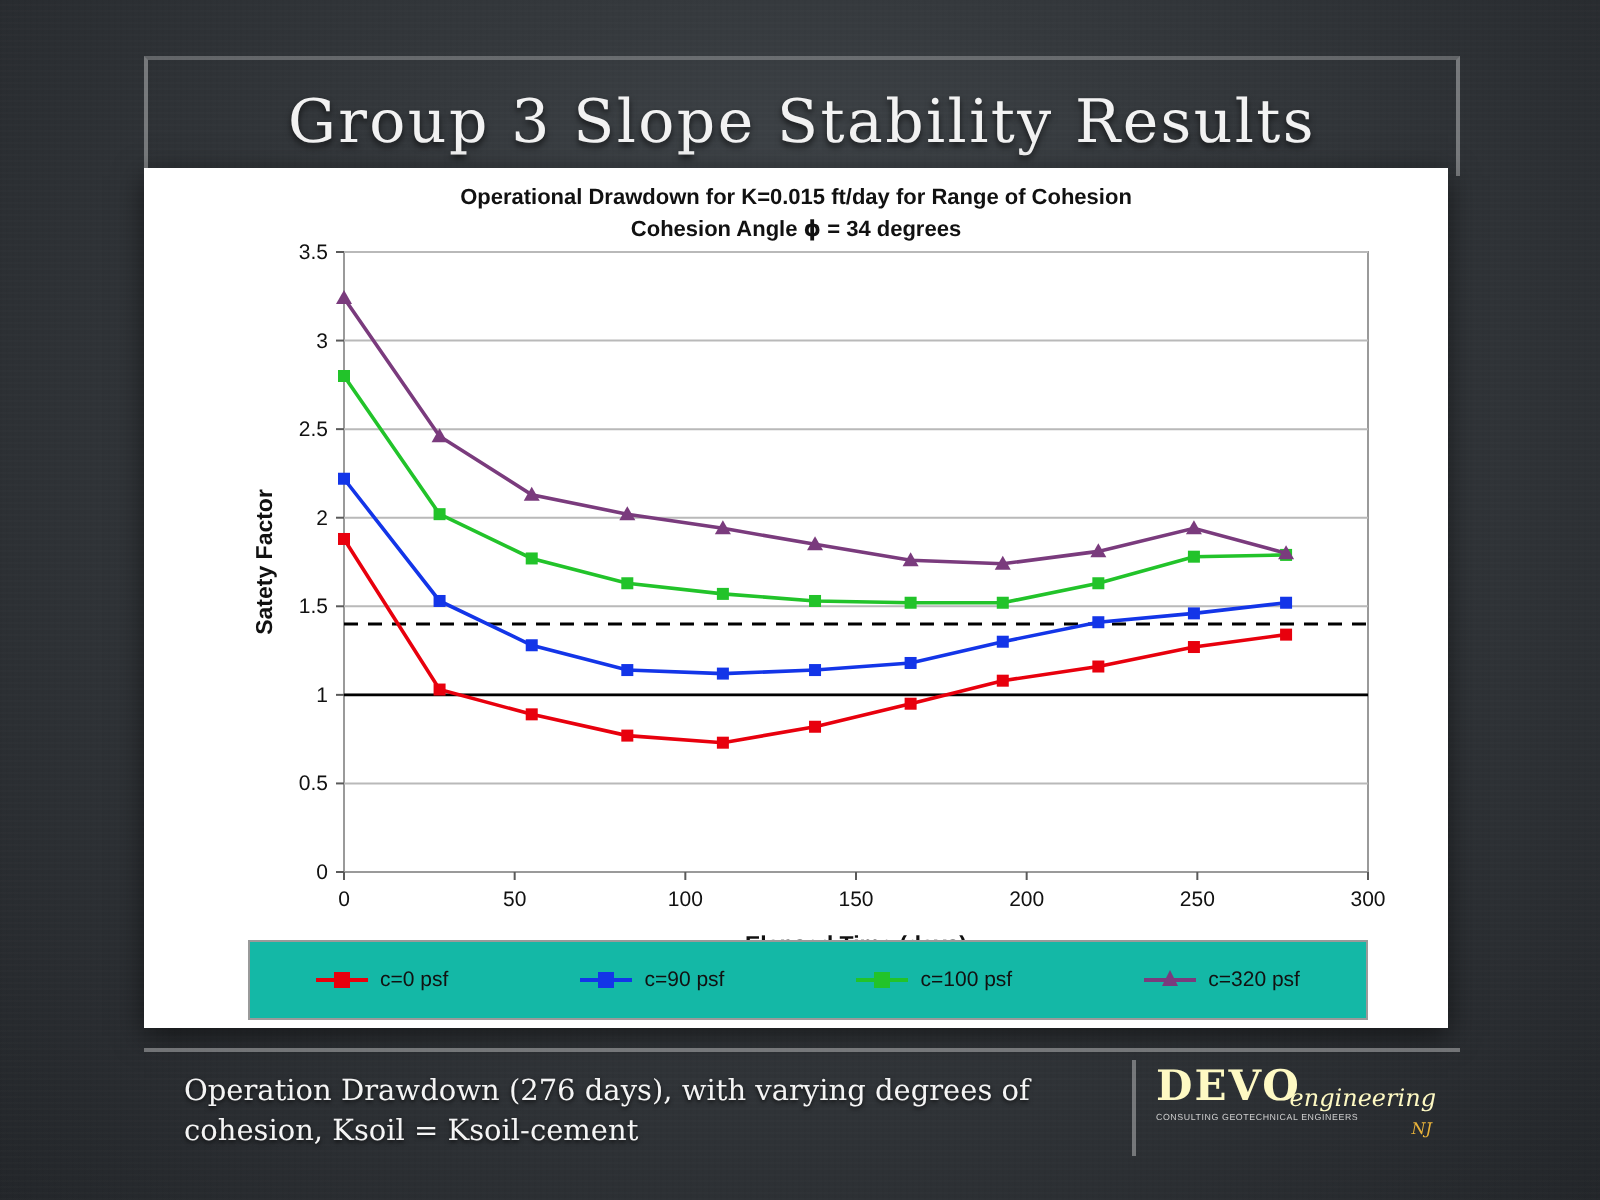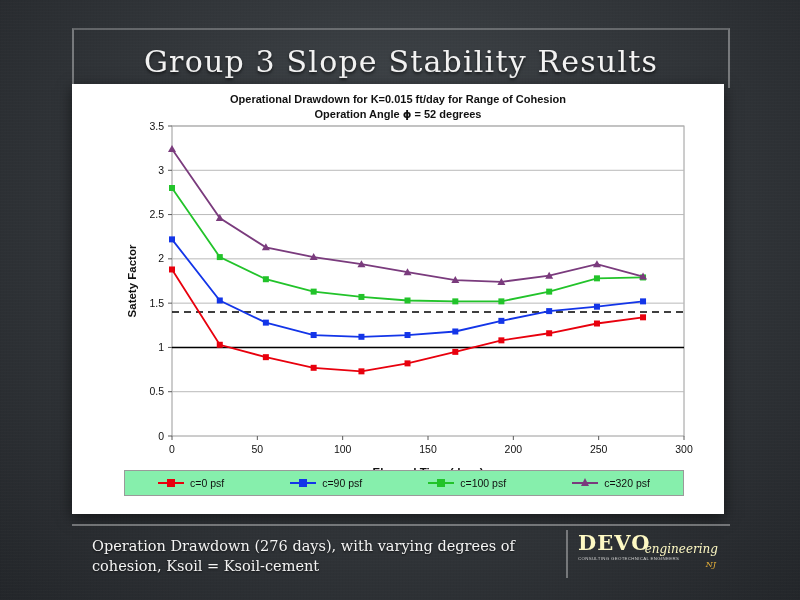--- a/index.html
+++ b/index.html
@@ -49,22 +49,22 @@
   }
   .chart-titles{
     position:absolute;left:0;right:0;top:8px;text-align:center;
     color:#111;font-weight:bold;font-size:11px;line-height:15px;
   }
   .phi{font-family:"DejaVu Sans", sans-serif;}
   
   .plot-wrap{position:absolute;left:0;top:0;width:652px;height:430px;}
   svg{display:block;}
   .legend{
-    position:absolute;left:52px;top:386px;width:560px;height:26px;
-    border:1px solid #9a9a9a;box-sizing:border-box;background:#86efac;
+    position:absolute;left:52px;top:386px;width:560px;height:40px;
+    border:1px solid #9a9a9a;box-sizing:border-box;background:#14b8a6;
   }
   .legend-inner{display:flex;align-items:center;justify-content:space-around;height:100%;}
   .legend-item{display:flex;align-items:center;gap:6px;font-size:10.5px;color:#111;}
   .legend-line{width:26px;height:2px;position:relative;}
   .legend-line i{position:absolute;left:9px;top:-3px;width:8px;height:8px;}
   
   .caption-bar{
     position:absolute;left:72px;top:524px;width:658px;height:56px;
     border-top:2px solid rgba(255,255,255,.35);
     box-sizing:border-box;
@@ -97,21 +97,21 @@
 <div class="slide-bg"></div>
 
 <div class="title-panel">
   <div class="slide-title">Group 3 Slope Stability Results</div>
 </div>
 
 <div class="paper">
   <div class="chart-titles">
     <div>Operational Drawdown for K=0.015 ft/day for Range of Cohesion</div>
     <div>
-      <span>Operation Angle </span><span class="phi">ϕ</span><span> = 52 degrees</span>
+      <span>Cohesion Angle </span><span class="phi">ϕ</span><span> = 34 degrees</span>
     </div>
   </div>
 
   <div class="plot-wrap">
     <svg id="chartsvg" width="652" height="430" viewBox="0 0 652 430">
         <rect x="100" y="42" width="512" height="310" fill="#ffffff" stroke="#9a9a9a" stroke-width="1"></rect>
         <line x1="96" y1="352" x2="100" y2="352" stroke="#5a5a5a" stroke-width="1"></line>
         <text x="92" y="355.5" text-anchor="end" font-size="10.5" fill="#111" font-family="&quot;Liberation Sans&quot;, sans-serif">0</text>
         <line x1="100" y1="307.7142857142857" x2="612" y2="307.7142857142857" stroke="#b9b9b9" stroke-width="1"></line>
         <line x1="96" y1="307.7142857142857" x2="100" y2="307.7142857142857" stroke="#5a5a5a" stroke-width="1"></line>

